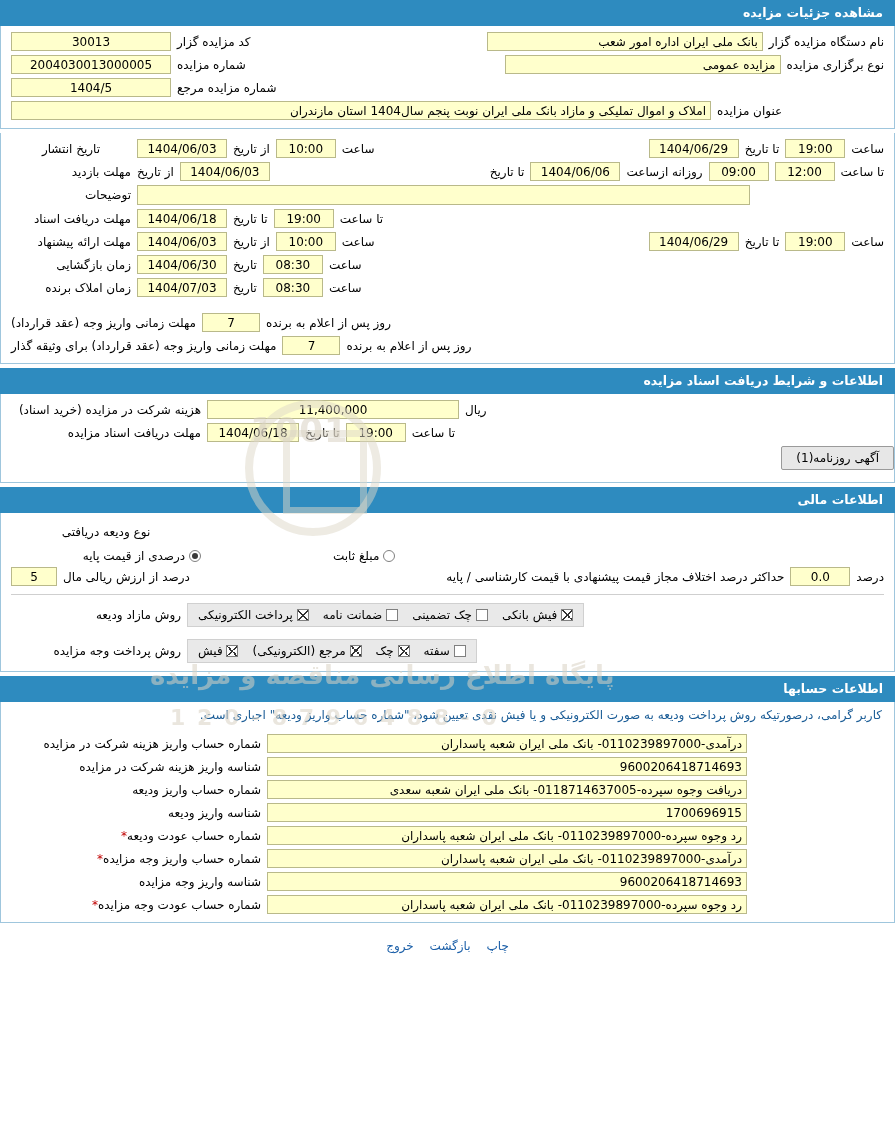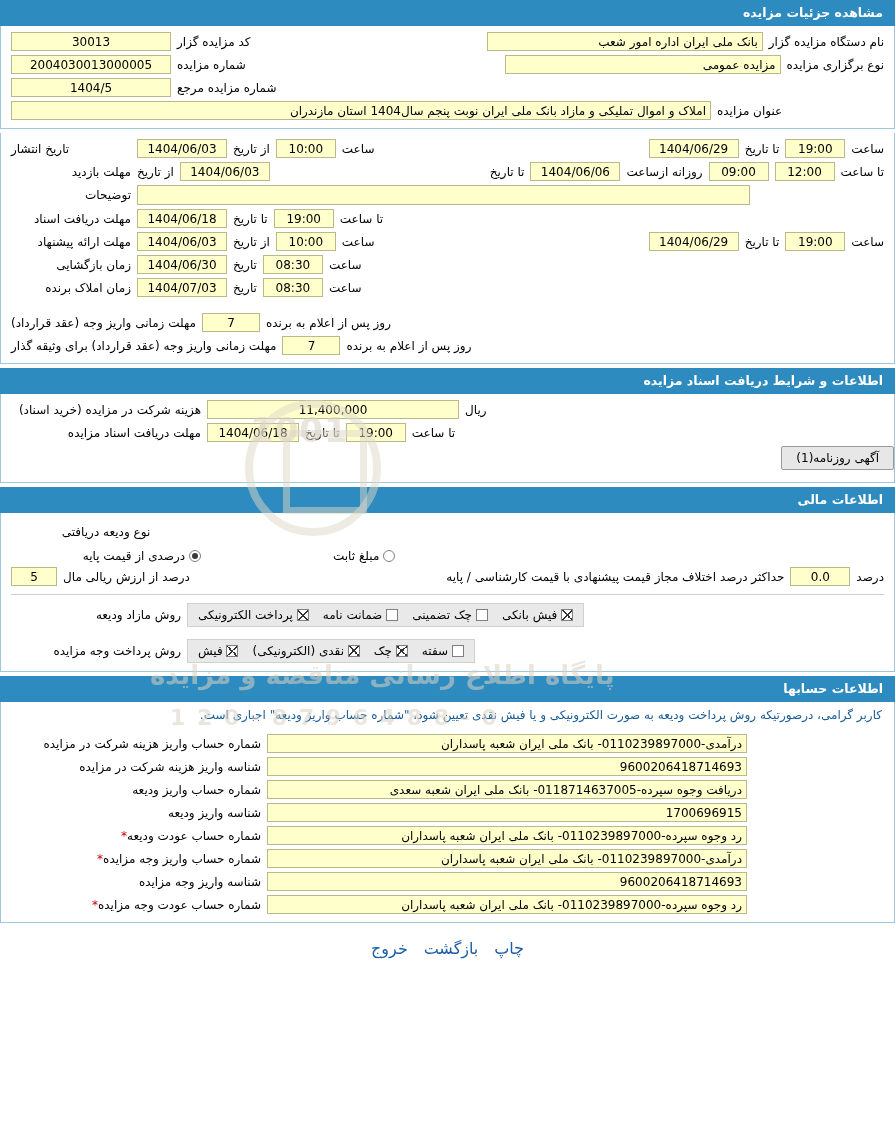--- a/index.html
+++ b/index.html
@@ -27,21 +27,21 @@
     background:
       linear-gradient(45deg,transparent 45%,#333 45%,#333 55%,transparent 55%),
       linear-gradient(-45deg,transparent 45%,#333 45%,#333 55%,transparent 55%);}
   .radio{display:inline-block;width:12px;height:12px;border:1px solid #808080;border-radius:50%;background:#fff;vertical-align:-2px;position:relative;box-sizing:border-box;}
   .radio.on:after{content:"";position:absolute;left:2px;top:2px;width:6px;height:6px;border-radius:50%;background:#3a3a3a;}
   .grayrow{background:#e9e9e9;border:1px solid #d0d0d0;display:inline-flex;align-items:center;gap:14px;padding:4px 10px;}
   .btn{background:#e7e7e7;border:1px solid #9a9a9a;border-radius:2px;padding:4px 14px;font-size:12px;display:inline-block;}
   .note{color:#1a5c96;font-size:12px;padding:6px 12px;}
   .req{color:#c00000;}
   .footer{text-align:center;padding:12px 0 16px 0;}
-  .footer a{color:#1b5fa8;font-size:16px;text-decoration:none;margin:0 6px;}
+  .footer a{color:#1b5fa8;font-size:12px;text-decoration:none;margin:0 6px;}
 </style>
 </head>
 <body>
 
 <div id="page">
 
   <div class="watermark">
     <div class="wm-circ"></div>
     <div class="wm-sq"></div>
     <div class="wm-text wm1">1001</div>
@@ -85,21 +85,21 @@
       <div class="row-wrap">
         <span class="cell-lbl">ساعت</span>
         <div class="fld" style="width:60px">19:00</div>
         <span class="cell-lbl">تا تاریخ</span>
         <div class="fld" style="width:90px">1404/06/29</div>
         <span style="flex:1"></span>
         <span class="cell-lbl">ساعت</span>
         <div class="fld" style="width:60px">10:00</div>
         <span class="cell-lbl">از تاریخ</span>
         <div class="fld" style="width:90px">1404/06/03</div>
-        <span class="cell-lbl" style="width:120px;text-align:left">تاریخ انتشار</span>
+        <span class="cell-lbl" style="width:120px;text-align:center">تاریخ انتشار</span>
       </div>
 
       <div class="row-wrap">
         <span class="cell-lbl">تا ساعت</span>
         <div class="fld" style="width:60px">12:00</div>
         <div class="fld" style="width:60px">09:00</div>
         <span class="cell-lbl">روزانه ازساعت</span>
         <div class="fld" style="width:90px">1404/06/06</div>
         <span class="cell-lbl">تا تاریخ</span>
         <span style="flex:1"></span>
@@ -256,21 +256,21 @@
           <span class="cell-lbl">
             <span class="chk"></span>
             <span>سفته</span>
           </span>
           <span class="cell-lbl">
             <span class="chk on"></span>
             <span>چک</span>
           </span>
           <span class="cell-lbl">
             <span class="chk on"></span>
-            <span>نقدی (الکترونیکی)</span>
+            <span>مرجع (الکترونیکی)</span>
           </span>
           <span class="cell-lbl">
             <span class="chk on"></span>
             <span>فیش</span>
           </span>
         </span>
         <span class="cell-lbl" style="width:170px;text-align:right">روش پرداخت وجه مزایده</span>
       </div>
 
     </div>

